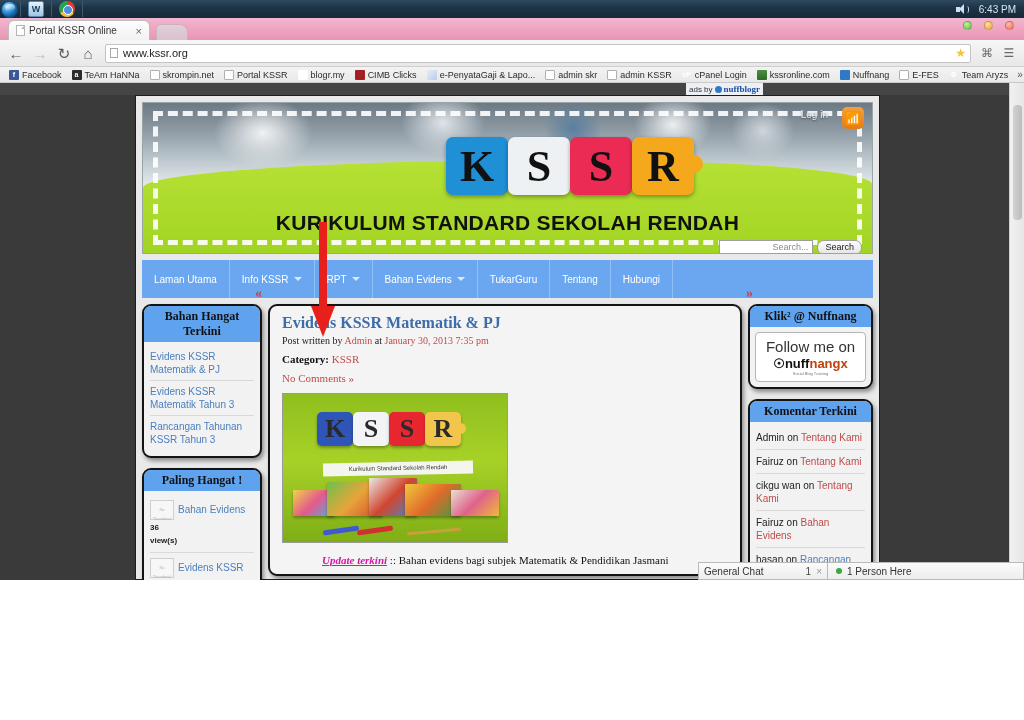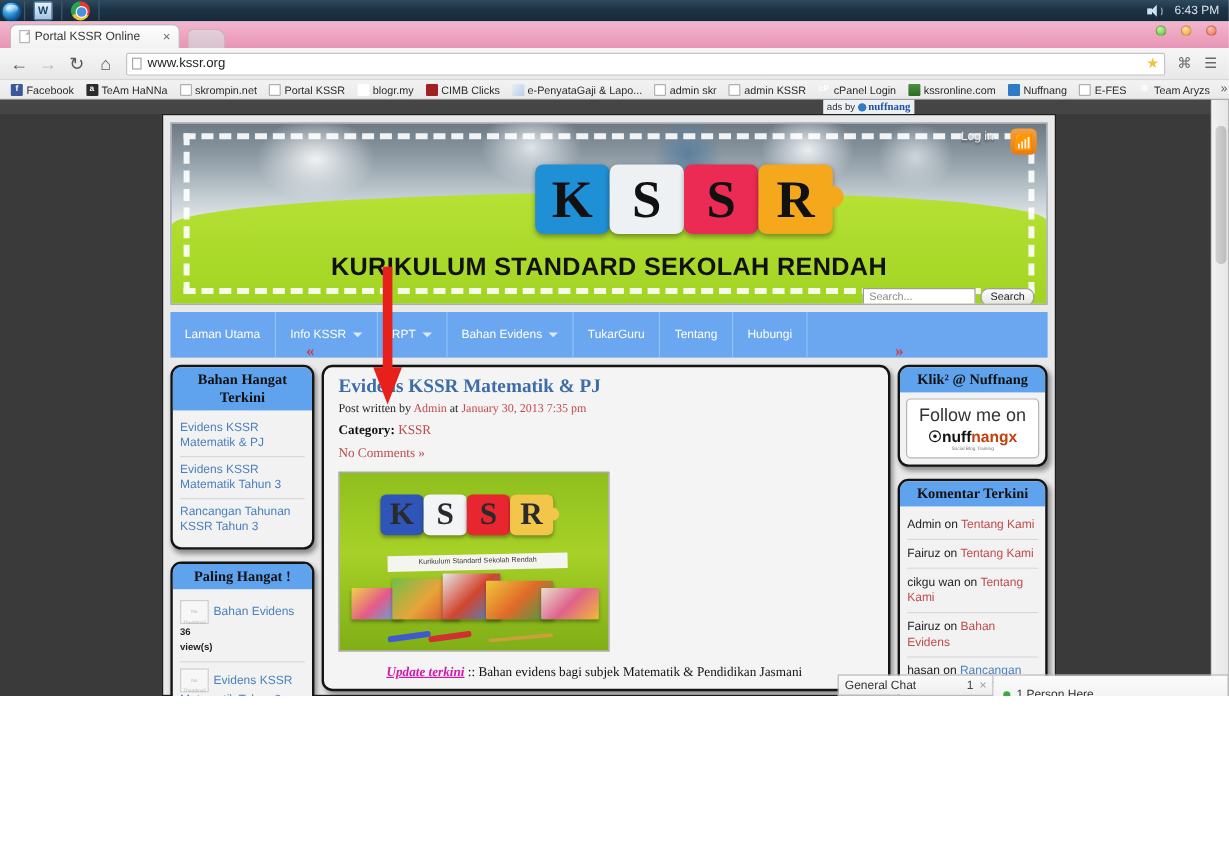--- a/index.html
+++ b/index.html
@@ -144,21 +144,21 @@
   #bannertxt{position:absolute;left:0;right:0;bottom:18px;text-align:center;
      font-family:"Liberation Sans",sans-serif;font-weight:bold;font-size:21px;color:#111;
      letter-spacing:.3px;}
   #login{position:absolute;right:44px;top:6px;font-size:10px;color:#e9eef2;
      text-shadow:0 1px 2px rgba(0,0,0,.5);}
   #rss{position:absolute;right:8px;top:4px;width:22px;height:22px;border-radius:5px;
      background:linear-gradient(180deg,#f6a03a,#e07d18);display:flex;align-items:center;
      justify-content:center;color:#fff;font-size:13px;}
 
   
-  #searchwrap{position:absolute;right:10px;bottom:-2px;display:flex;gap:4px;z-index:5;}
+  #searchwrap{position:absolute;right:10px;bottom:-2px;display:flex;gap:4px;z-index:5;text-align:right;}
   #searchbox{width:94px;height:15px;border:1px solid #9e9e9e;background:#fff;font-size:9px;
      color:#8a8a8a;padding:0 4px;line-height:13px;}
   #searchbtn{height:15px;padding:0 7px;border:1px solid #9e9e9e;border-radius:7px;
      background:linear-gradient(180deg,#fdfdfd,#e4e4e4);font-size:9px;color:#222;line-height:13px;}
 
   
   #nav{display:flex;height:38px;background:#6aa7f0;margin:2px 6px 0 6px;align-items:stretch;}
   .navitem{display:flex;align-items:center;gap:5px;padding:0 12px;font-size:10px;color:#fff;
      border-right:1px solid #8fc0f7;white-space:nowrap;}
   .navitem .car{width:0;height:0;border-left:4px solid transparent;border-right:4px solid transparent;
@@ -237,21 +237,21 @@
 
   
   #chatbar{position:absolute;left:0;bottom:0;width:1024px;height:18px;display:flex;align-items:stretch;
      font-size:10px;z-index:60;}
   #chatbar .pad{flex:0 0 698px;}
   #chat-general{width:130px;background:linear-gradient(180deg,#fbfbfb,#ededed);
      border:1px solid #b9b9b9;display:flex;align-items:center;padding:0 5px;color:#333;}
   #chat-general .num{margin-left:auto;color:#444;}
   #chat-general .cx{margin-left:5px;color:#999;}
   #chat-people{flex:1;background:linear-gradient(180deg,#fbfbfb,#ededed);border:1px solid #b9b9b9;
-     border-left:none;display:flex;align-items:center;gap:5px;padding:16px 8px;color:#333;}
+     border-left:none;display:flex;align-items:center;gap:5px;padding:0 8px;color:#333;}
   #chat-people .dot{width:6px;height:6px;border-radius:50%;background:#3fa93f;}
 
   
   #desktop{position:absolute;left:0;top:580px;width:1024px;height:140px;background:#fff;}
 
   
   #wincontrols{position:absolute;right:10px;top:3px;display:flex;gap:12px;align-items:center;}
   .wc{width:9px;height:9px;border-radius:50%;border:1px solid rgba(0,0,0,.18);}
   .wc.g{background:radial-gradient(circle at 35% 30%,#c8f0a0,#5cc143);}
   .wc.y{background:radial-gradient(circle at 35% 30%,#ffe0a0,#f0a032);}
@@ -367,21 +367,21 @@
       </div>
       <div id="bm-overflow">»</div>
     </div>
 
   <div id="viewport">
 
     <div id="adsbar">
       <div id="adsbadge">
         <span>ads by</span>
         <span class="gl"></span>
-        <span class="nf"><b>nuff</b><span>nang</span></span>
+        <span class="nf"><b>nuff</b><span>blogr</span></span>
       </div>
     </div>
 
     <div id="site">
 
       <div id="banner">
         <div class="photo"></div>
         <div class="greenwave"></div>
         <div class="puz p1">K</div>
         <div class="puz p2">S</div>

